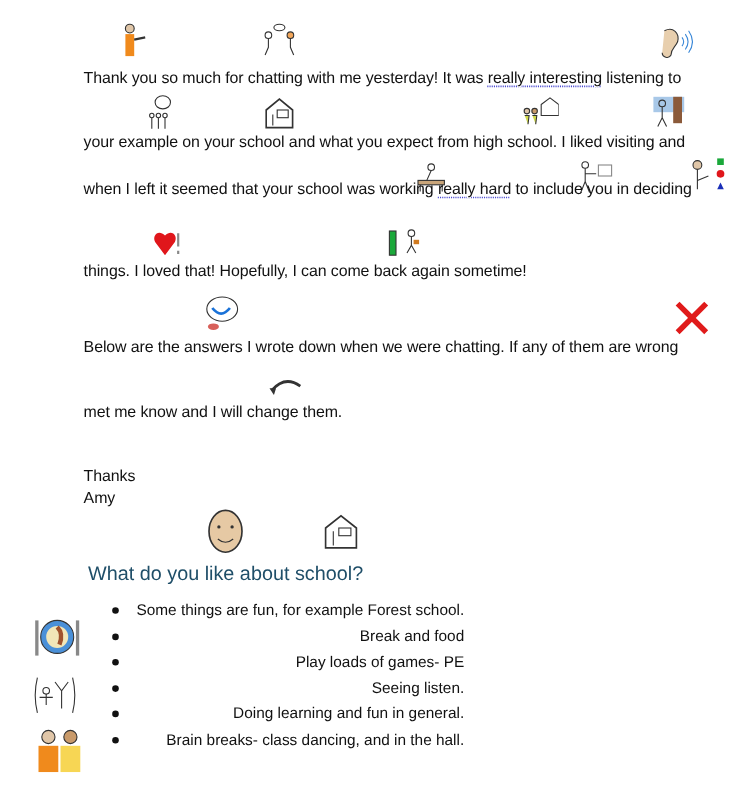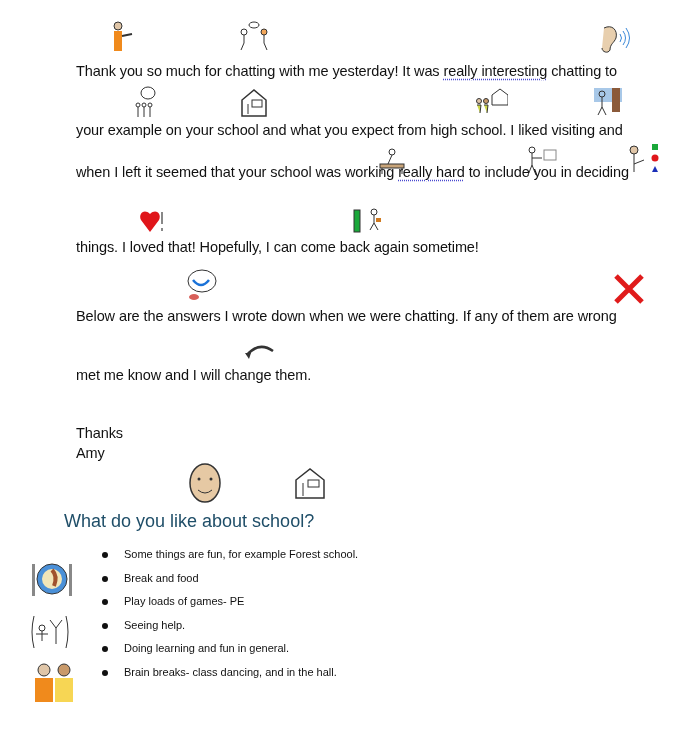--- a/index.html
+++ b/index.html
@@ -1,22 +1,22 @@
 <!DOCTYPE html>
 <html><head>
 <meta charset="utf-8">
 <style>
   html,body{margin:0;padding:0;background:#fff;}
   body{width:687px;height:729px;position:relative;overflow:hidden;font-family:"Liberation Sans",sans-serif;color:#111;}
   .line{position:absolute;left:76px;font-size:14.5px;white-space:nowrap;letter-spacing:-0.1px;}
   .u{text-decoration:underline dotted #4a4ad0;text-underline-offset:3px;}
   .sym{position:absolute;width:34px;height:34px;}
-  .heading{position:absolute;left:64px;top:511px;font-size:18px;color:#1f4e68;}
+  .heading{position:absolute;left:80px;top:511px;font-size:18px;color:#1f4e68;}
   ul{position:absolute;left:100px;top:543px;margin:0;padding:0;list-style:none;}
-  li{font-size:11px;height:23.6px;line-height:23.6px;position:relative;padding-left:24px;}
+  li{font-size:14px;height:23.6px;line-height:23.6px;position:relative;padding-left:24px;text-align:right;}
   li::before{content:"";position:absolute;left:2px;top:9px;width:6px;height:6px;border-radius:50%;background:#111;}
   .side{position:absolute;left:30px;}
 </style>
 </head>
 <body>
 
 <svg class="sym" style="left:106px;top:20px" viewBox="0 0 34 34">
     <circle cx="12" cy="6" r="4" fill="#e0c6a8" stroke="#333"></circle>
     <rect x="8" y="11" width="8" height="20" fill="#f08a1c"></rect>
     <path d="M16 16 L26 14" stroke="#333" stroke-width="2"></path>
@@ -25,21 +25,21 @@
     <circle cx="6" cy="12" r="3" fill="none" stroke="#333"></circle>
     <circle cx="26" cy="12" r="3" fill="#f2a65a" stroke="#333"></circle>
     <ellipse cx="16" cy="5" rx="5" ry="3" fill="none" stroke="#333"></ellipse>
     <path d="M6 15v8l-3 7M26 15v8l3 7" stroke="#333" fill="none"></path>
   </svg>
 <svg class="sym" style="left:596px;top:22px" viewBox="0 0 34 34">
     <path d="M8 6c8-4 14 2 12 10-2 5-6 6-6 12-2 4-8 2-8-2" fill="#e8cfae" stroke="#333"></path>
     <path d="M24 12q3 4 0 8M27 9q5 7 0 14M30 6q7 10 0 20" stroke="#3a88d8" fill="none"></path>
   </svg>
 
-<div class="line" style="top:63px"><span>Thank you so much for chatting with me yesterday! It was </span><span class="u">really interesting</span><span> chatting to</span></div>
+<div class="line" style="top:63px"><span>Thank you so much for chatting with me yesterday! It was </span><span class="u">really interesting</span><span> listening to</span></div>
 
 <svg class="sym" style="left:130px;top:85px" viewBox="0 0 34 34">
     <ellipse cx="18" cy="8" rx="7" ry="6" fill="none" stroke="#333"></ellipse>
     <g stroke="#333" fill="none">
       <circle cx="8" cy="20" r="2"></circle>
       <circle cx="14" cy="20" r="2"></circle>
       <circle cx="20" cy="20" r="2"></circle>
       <path d="M8 22v10M14 22v10M20 22v10"></path>
     </g>
   </svg>
@@ -147,16 +147,16 @@
     <circle cx="14" cy="8" r="6" fill="#e0c6a8" stroke="#333"></circle>
     <circle cx="34" cy="8" r="6" fill="#c99a6a" stroke="#333"></circle>
     <rect x="5" y="16" width="18" height="24" fill="#f08a1c"></rect>
     <rect x="25" y="16" width="18" height="24" fill="#f7d654"></rect>
   </svg>
 
 <ul>
   <li>Some things are fun, for example Forest school.</li>
   <li>Break and food</li>
   <li>Play loads of games- PE</li>
-  <li>Seeing help.</li>
+  <li>Seeing listen.</li>
   <li>Doing learning and fun in general.</li>
   <li>Brain breaks- class dancing, and in the hall.</li>
 </ul>
 
 </body></html>

